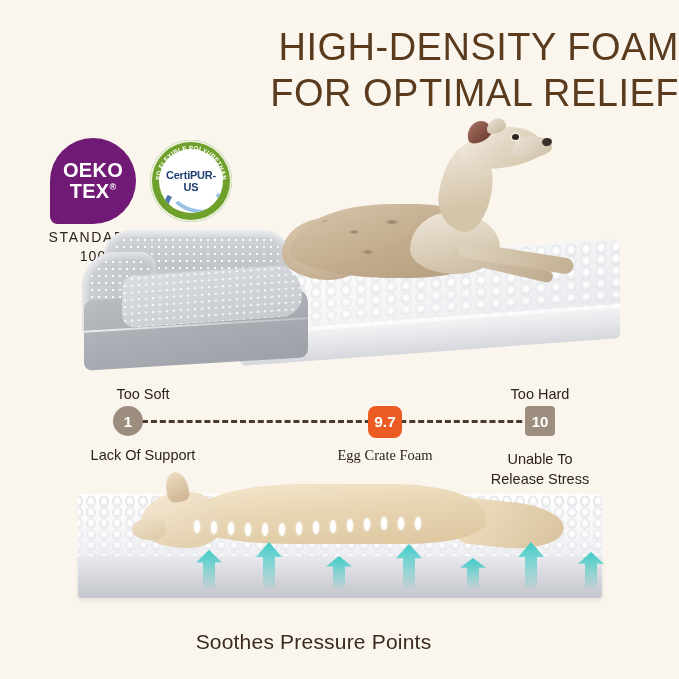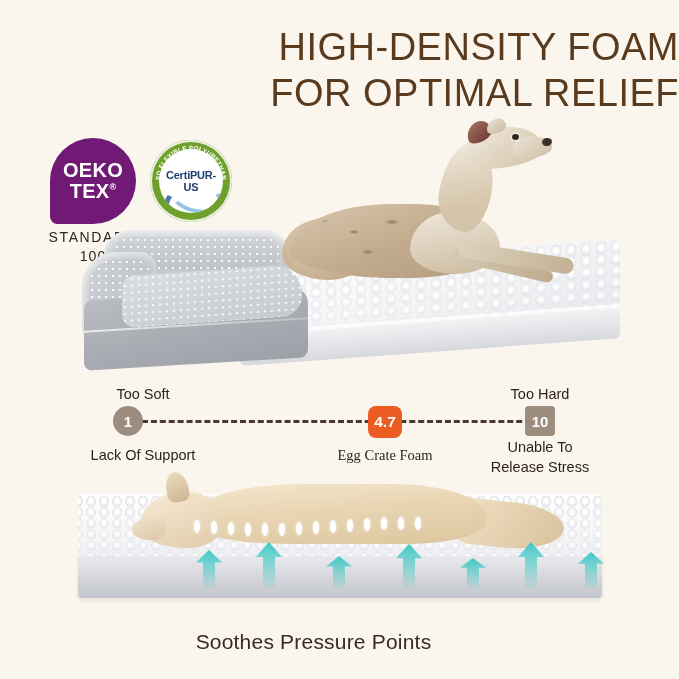--- a/index.html
+++ b/index.html
@@ -405,26 +405,26 @@
     </div>
   </div>
 
   <div class="scale">
     <div class="track"></div>
 
     <div class="lbl-top" style="left:143px;top:0;">Too Soft</div>
     <div class="lbl-top" style="left:540px;top:0;">Too Hard</div>
 
     <div class="node n1">1</div>
-    <div class="node n68">4.7</div>
+    <div class="node n68">9.7</div>
     <div class="node n10">10</div>
 
     <div class="lbl-bot" style="left:143px;top:60px;">Lack Of Support</div>
     <div class="lbl-bot" style="left:385px;top:60px;font-family:Liberation Serif, serif;">Egg Crate Foam</div>
-    <div class="lbl-bot" style="left:540px;top:52px;">
+    <div class="lbl-bot" style="left:540px;top:64px;">
       <span>Unable To</span><br>
       <span>Release Stress</span>
     </div>
   </div>
 
   <div class="scene">
     <div class="mat">
       <div class="mat-top">
         <div class="bumps">
             <div class="bump-row" style="top: 0px; opacity: 1; transform: scaleY(1);"></div>

